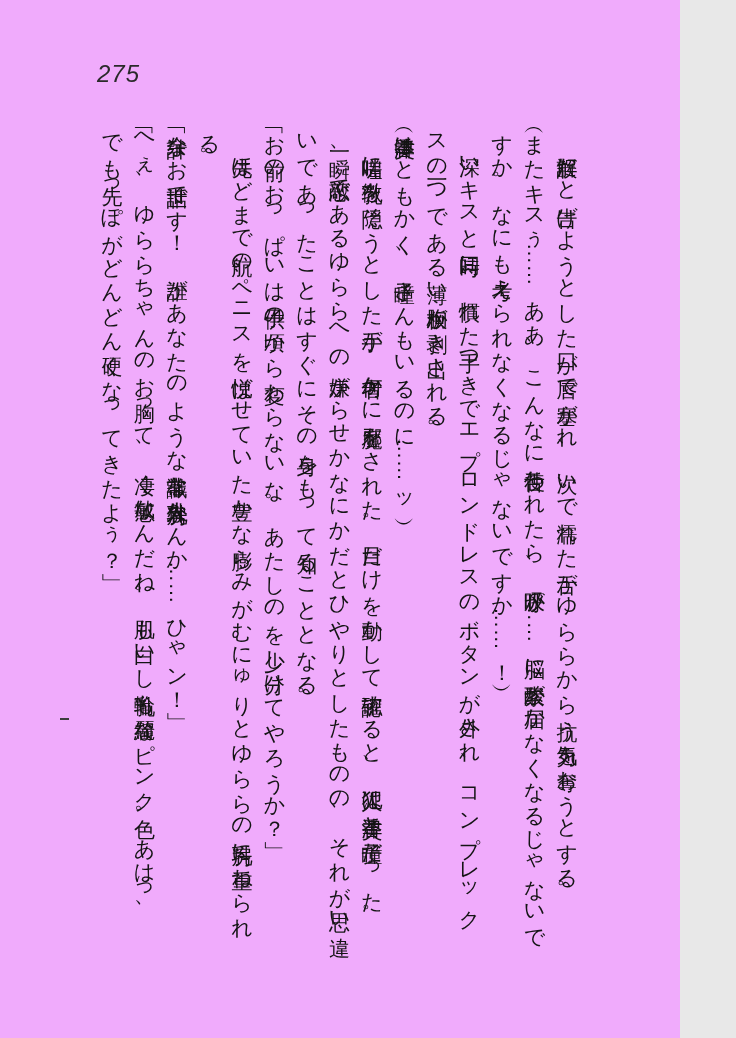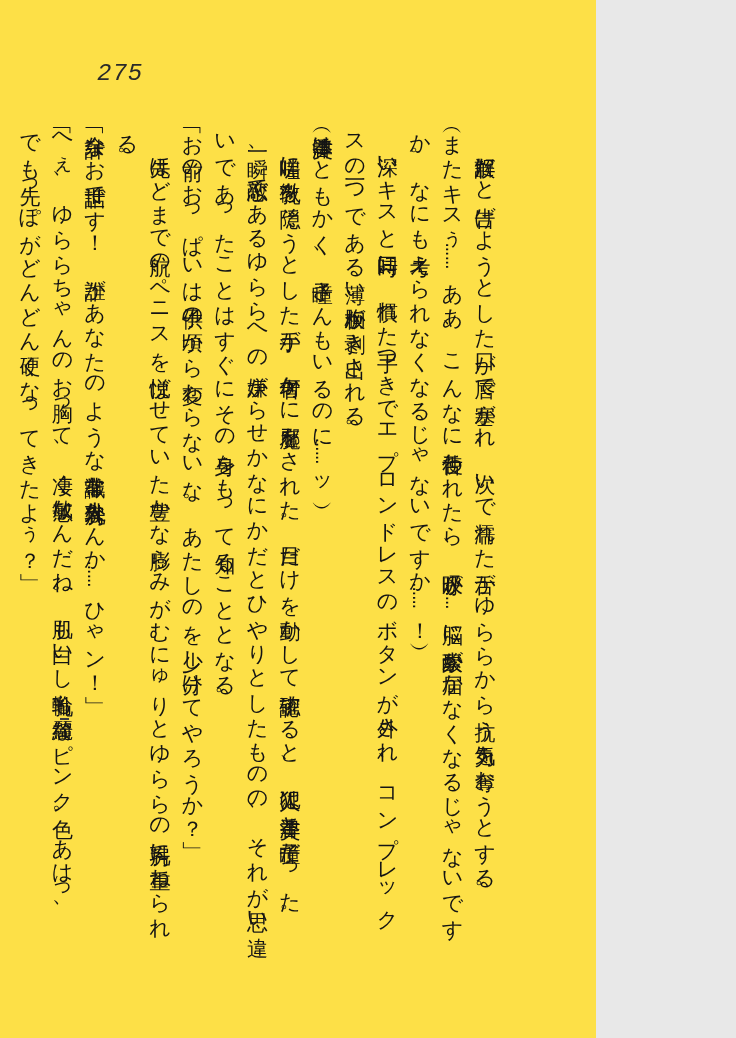--- a/index.html
+++ b/index.html
@@ -2,25 +2,25 @@
 <html lang="ja"><head>
 <meta charset="utf-8">
 <style>
   html, body {
     margin: 0;
     padding: 0;
     background: #e8e8e8;
   }
   .page {
     position: relative;
-    width: 596px;
+    width: 680px;
     height: 1038px;
-    background: #fde047;
+    background: #f0abfc;
     overflow: hidden;
-    font-family: Liberation Mono, monospace;
+    font-family: Liberation Sans, sans-serif;
   }
   .page-number {
     position: absolute;
     left: 97px;
     top: 60px;
     font-size: 24px;
     font-style: italic;
     color: #2a2a2a;
     letter-spacing: 1px;
   }

